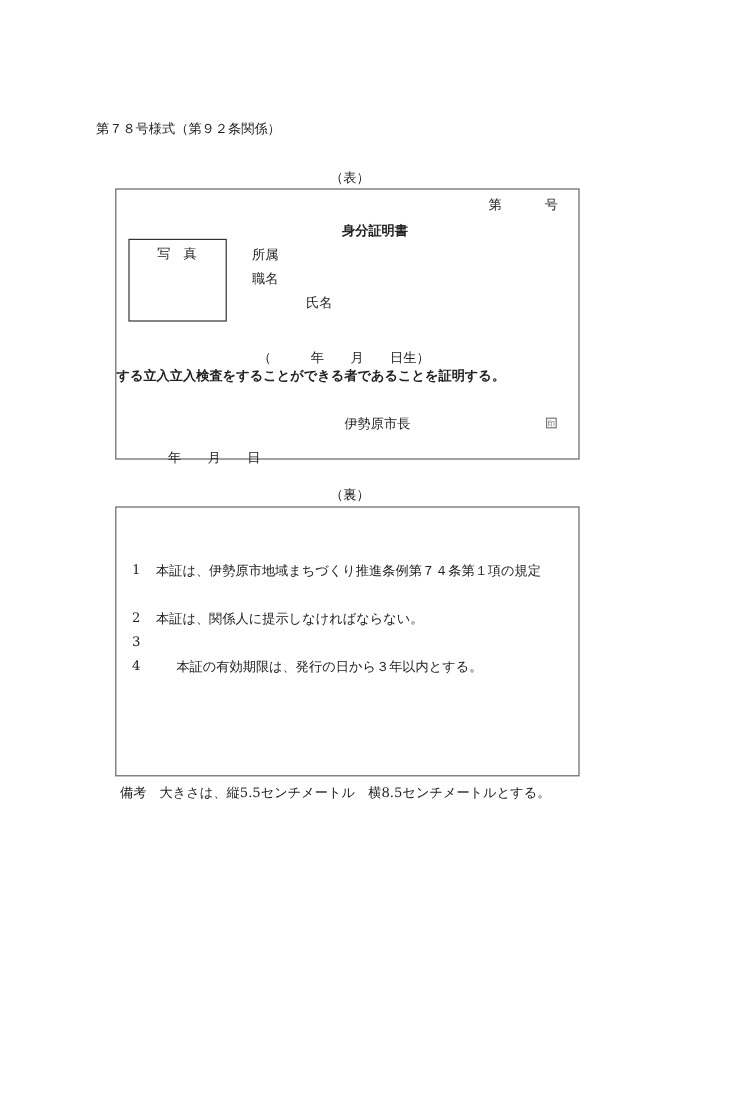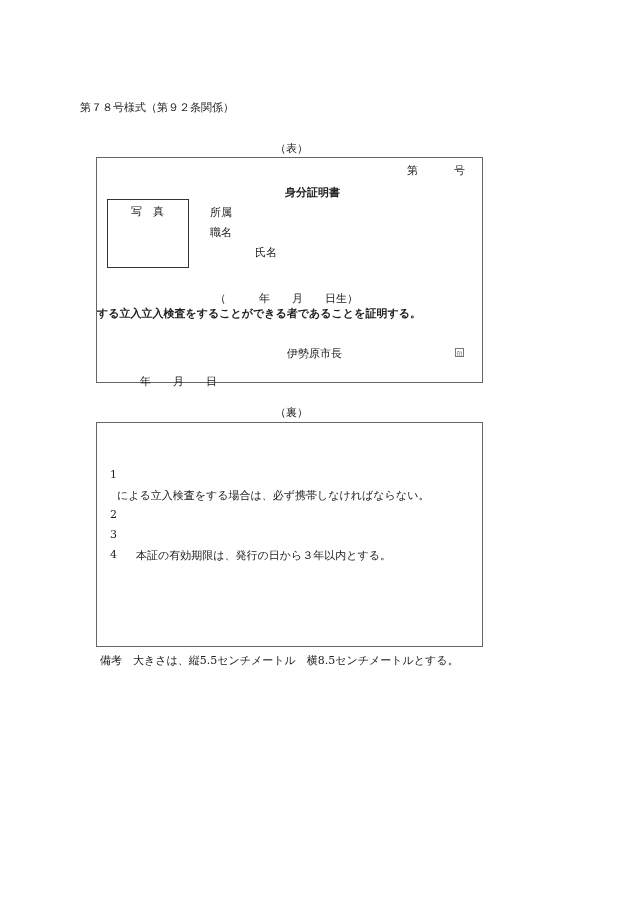--- a/index.html
+++ b/index.html
@@ -33,20 +33,21 @@
   <div class="abs" style="left:0px;top:148px;font-weight:bold;">する立入立入検査をすることができる者であることを証明する。</div>
   <div class="abs" style="left:43px;top:168px;margin-top:48px;">年　　月　　日</div>
   <div class="abs" style="left:190px;top:188px;">伊勢原市長</div>
   <div class="seal" style="left:358px;top:190px;">印</div>
 </div>
 
 <div class="abs" style="left:275px;top:405px;">（裏）</div>
 
 <div class="box" style="left:96px;top:422px;width:387px;height:225px;">
   <div class="abs" style="left:13px;top:45px;">1</div>
-  <div class="abs" style="left:20px;top:65px;">による立入検査をする場合は、必ず携帯しなければならない。</div>
+  <div class="abs" style="left:33px;top:45px;">本証は、伊勢原市地域まちづくり推進条例第７４条第１項の規定</div>
   <div class="abs" style="left:13px;top:85px;">2</div>
+  <div class="abs" style="left:33px;top:85px;">本証は、関係人に提示しなければならない。</div>
   <div class="abs" style="left:13px;top:105px;">3</div>
   <div class="abs" style="left:13px;top:125px;">4</div>
-  <div class="abs" style="left:39px;top:125px;">本証の有効期限は、発行の日から３年以内とする。</div>
+  <div class="abs" style="left:50px;top:125px;">本証の有効期限は、発行の日から３年以内とする。</div>
 </div>
 
 <div class="abs" style="left:100px;top:653px;">備考　大きさは、縦5.5センチメートル　横8.5センチメートルとする。</div>
 
 </body></html>

